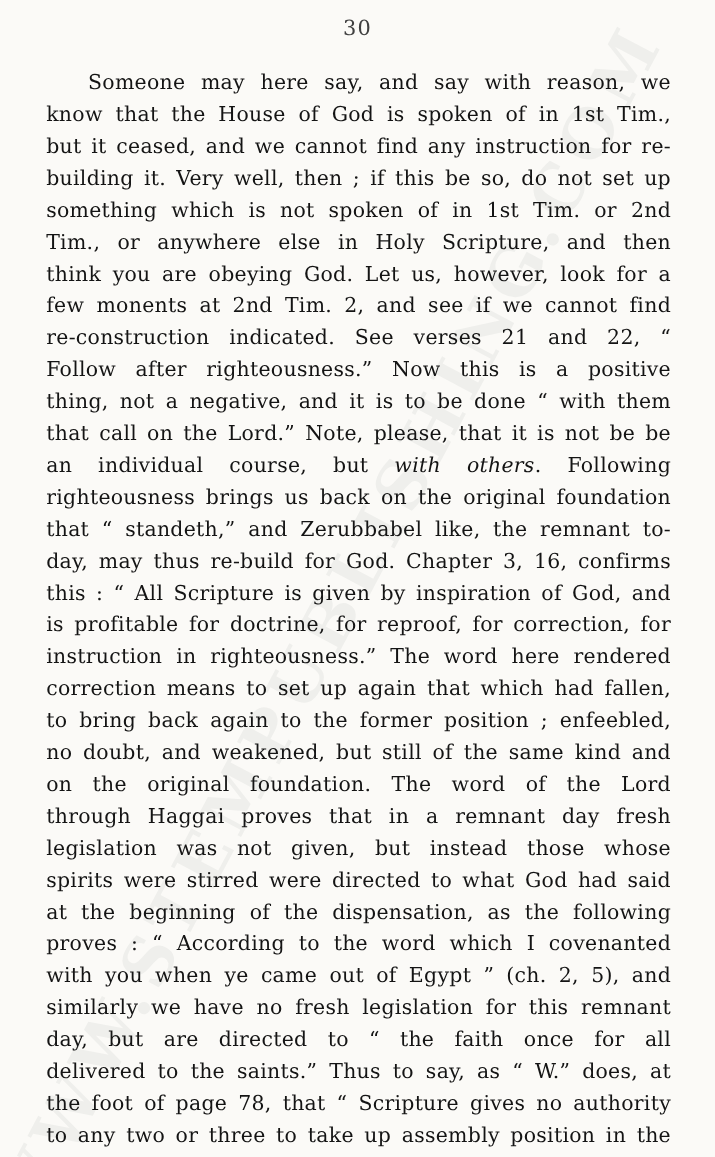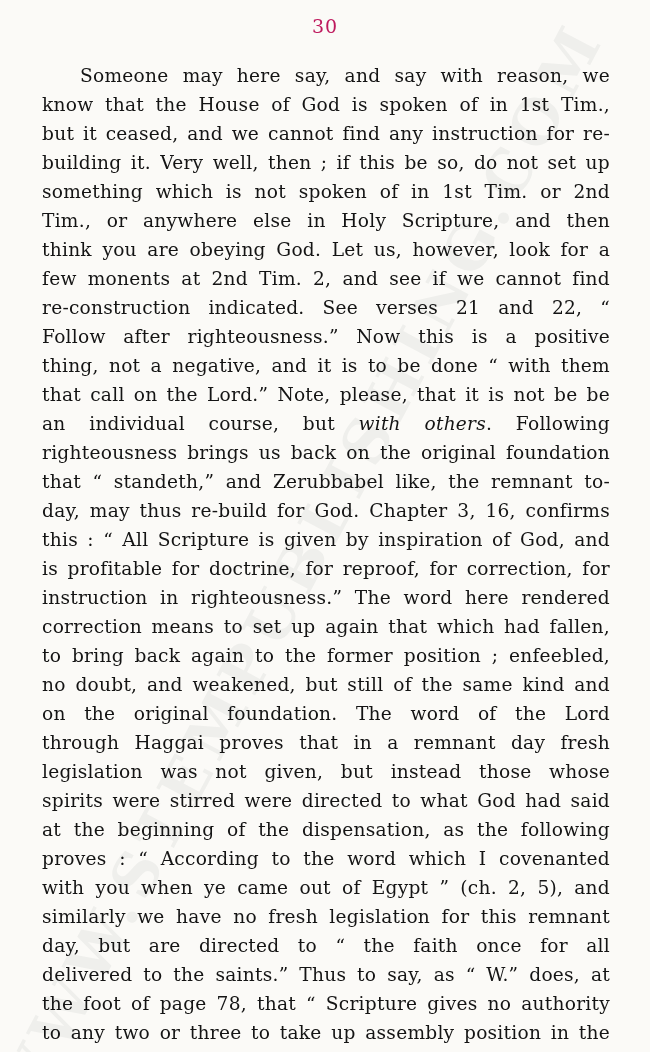--- a/index.html
+++ b/index.html
@@ -16,21 +16,21 @@
     background: #fbfaf7;
     color: #151515;
     overflow: hidden;
     box-sizing: border-box;
   }
   .page-number {
     text-align: center;
     padding-top: 15px;
     font-size: 19px;
     letter-spacing: 1px;
-    color: #be185d;
+    color: #404040;
   }
   .body-text {
     margin: 24px 40px 0 42px;
     font-size: 18.6px;
     line-height: 29px;
     text-align: justify;
     text-indent: 38px;
     letter-spacing: 0.25px;
     word-spacing: 2.5px;
     color: #141414;

